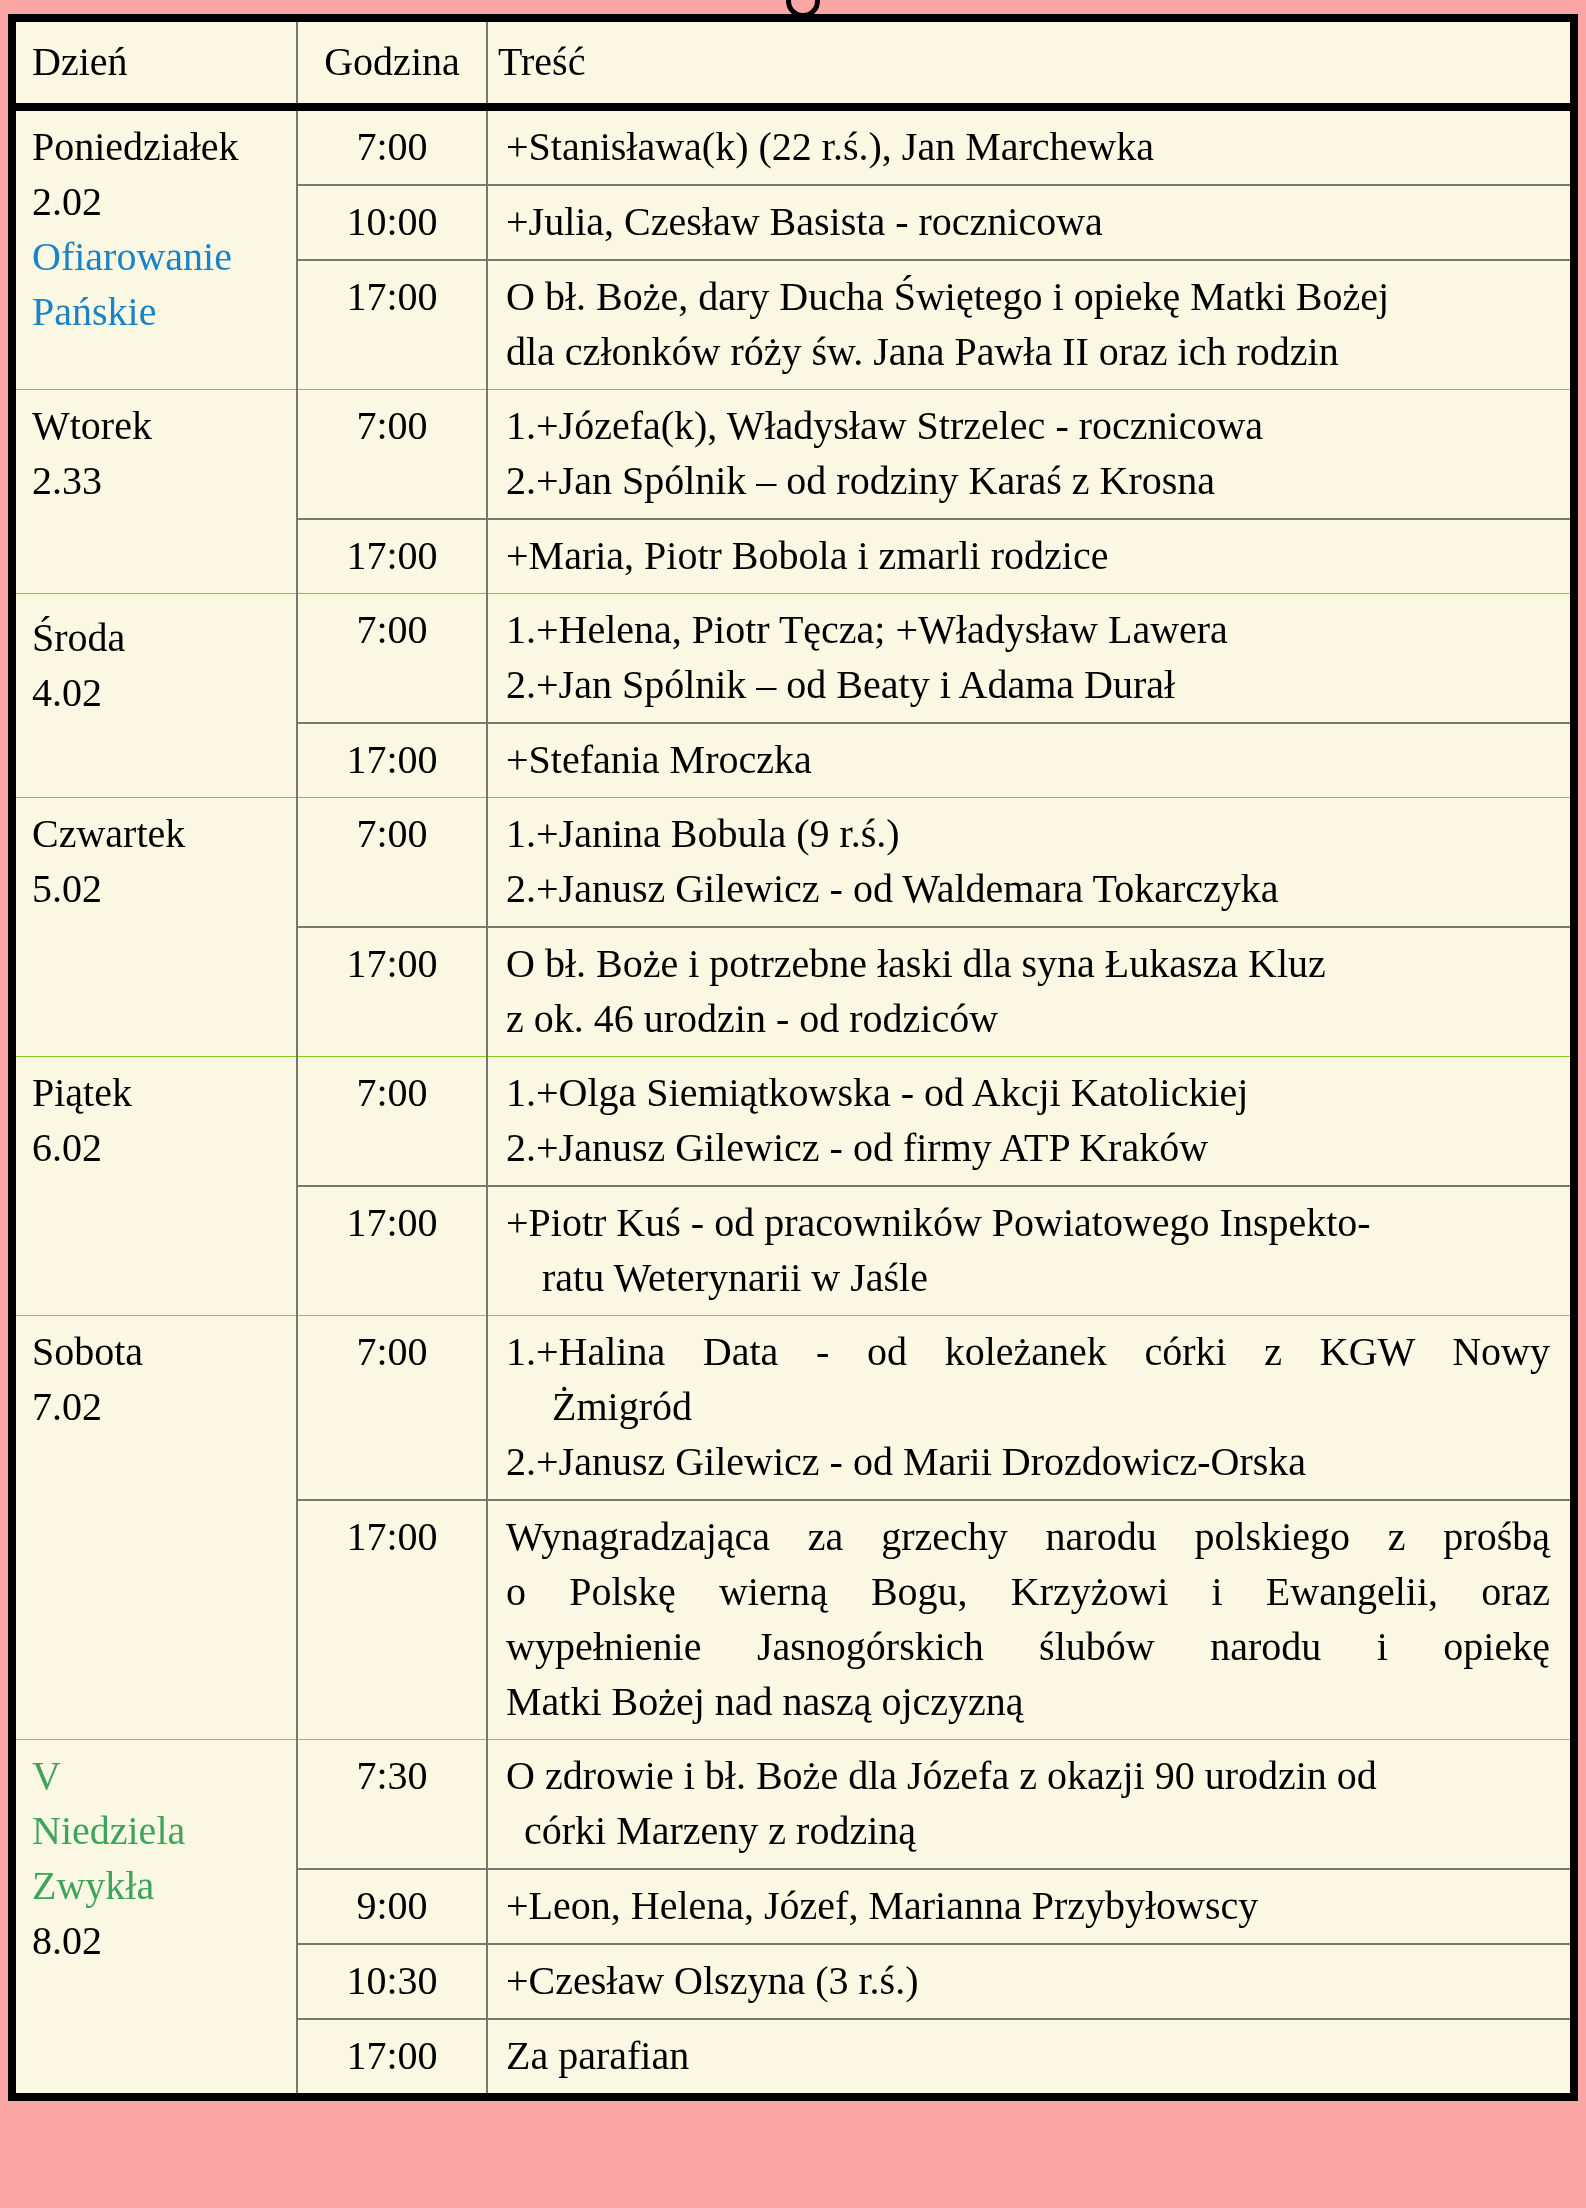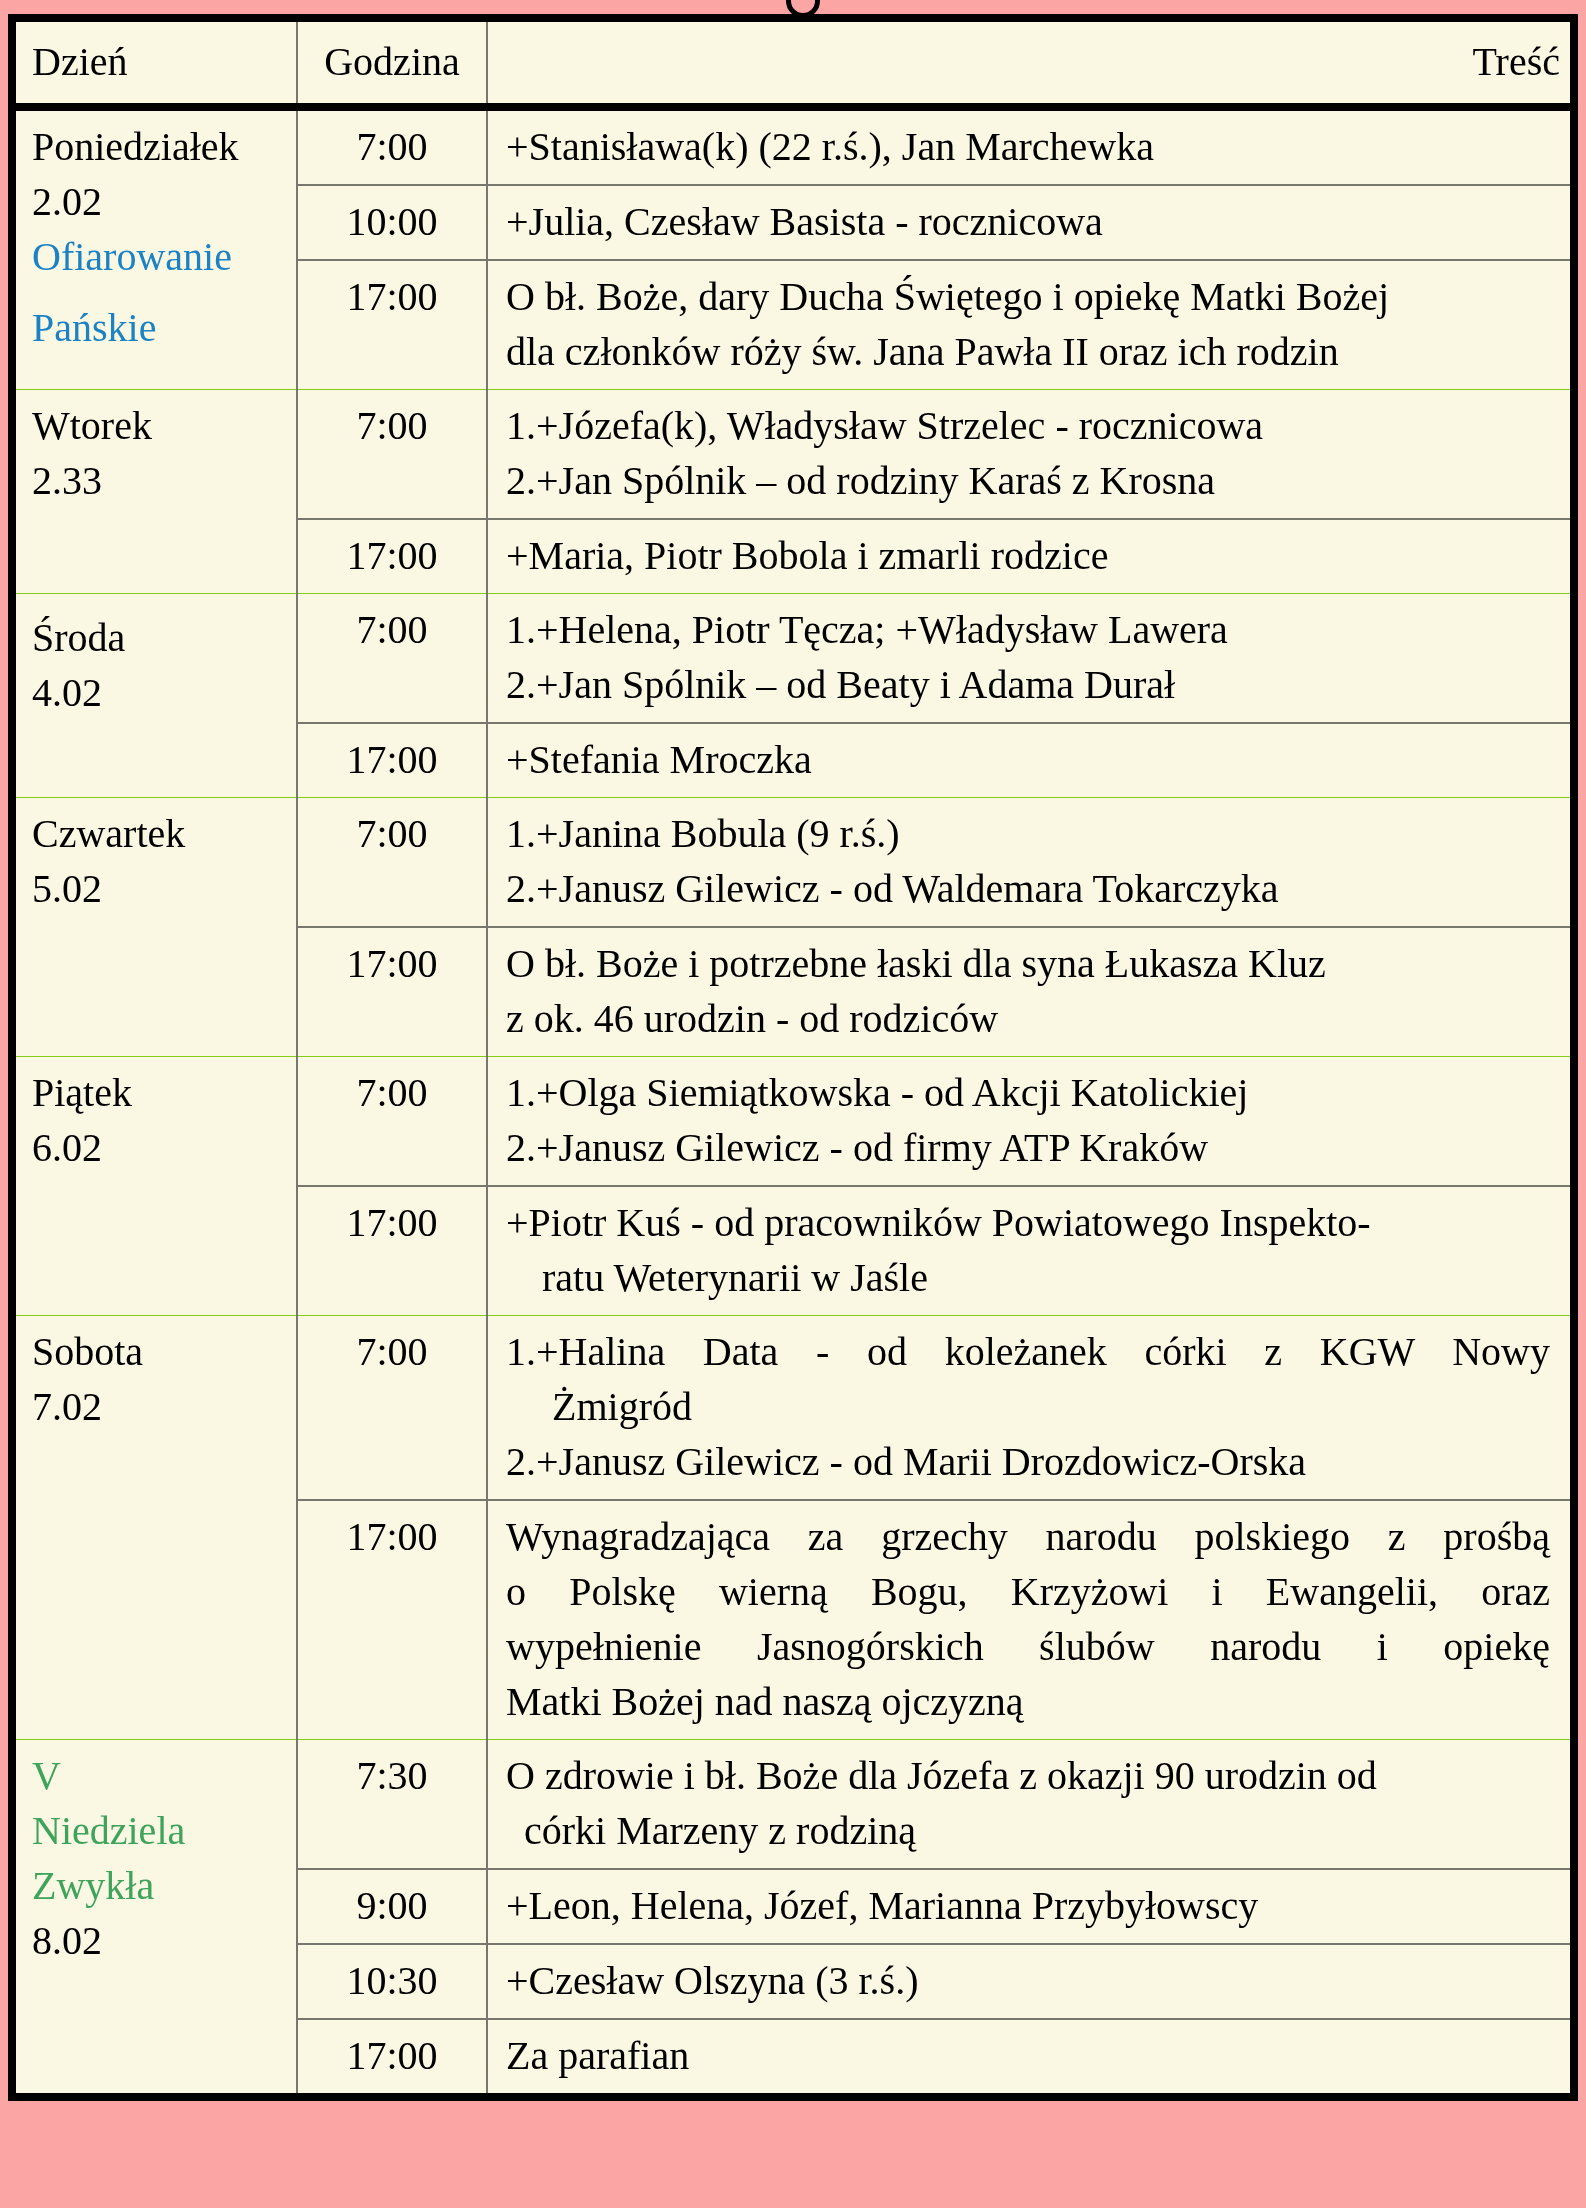--- a/index.html
+++ b/index.html
@@ -39,21 +39,21 @@
   th {
     font-weight: normal;
     font-size: 40px;
     line-height: 55px;
     padding: 12px 10px 14px 10px;
     border-bottom: 8px solid #000;
     vertical-align: middle;
   }
   th.h-day   { text-align: left; padding-left: 16px; }
   th.h-time  { text-align: center; border-left: 2px solid #77776d; border-right: 2px solid #77776d; }
-  th.h-text  { text-align: right; font-family: Liberation Serif, serif; }
+  th.h-text  { text-align: left; font-family: Liberation Serif, serif; }
   td {
     vertical-align: top;
     font-size: 40px;
     line-height: 55px;
   }
   tr.group-start td { border-top: 1px solid #84cc16; }
   tr:not(.group-start) td { border-top: 2px solid #77776d; }
   td.day-cell {
     padding: 8px 10px 10px 16px;
     border-right: 2px solid #77776d;
@@ -90,21 +90,21 @@
         <th class="h-time">Godzina</th>
         <th class="h-text">Treść</th>
       </tr>
     </thead>
     <tbody>
         <tr class="group-start">
           <td class="day-cell" rowspan="3">
             <div class="day-line" style="color: rgb(0, 0, 0);">Poniedziałek</div>
             <div class="day-line" style="color: rgb(0, 0, 0);">2.02</div>
             <div class="day-line" style="color: rgb(27, 130, 197);">Ofiarowanie</div>
-            <div class="day-line" style="color: rgb(27, 130, 197); margin-top: 16px;">Pańskie</div>
+            <div class="day-line" style="color: rgb(27, 130, 197);">Pańskie</div>
           </td>
           <td class="time-cell">7:00</td>
           <td class="content-cell">
             <div class="content-line">+Stanisława(k) (22 r.ś.), Jan Marchewka</div>
           </td>
         </tr>
         <tr>
           <td class="time-cell">10:00</td>
           <td class="content-cell">
             <div class="content-line">+Julia, Czesław Basista - rocznicowa</div>

